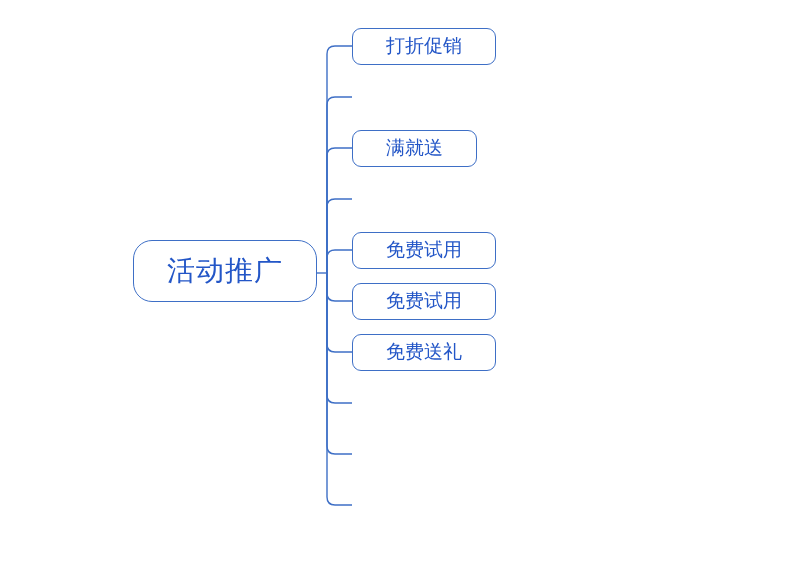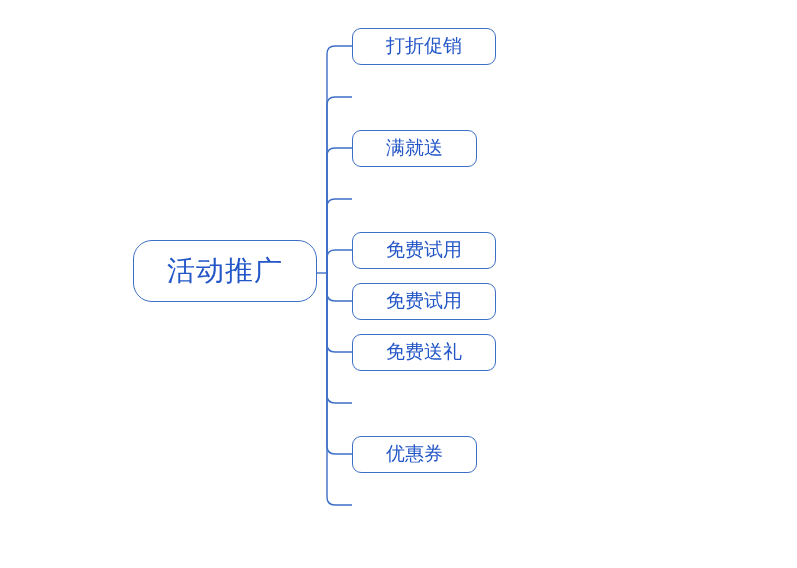--- a/index.html
+++ b/index.html
@@ -87,16 +87,15 @@
   <div class="node child-node" style="--i:2">满就送</div>
 
 
   <div class="node child-node" style="--i:4">免费试用</div>
 
   <div class="node child-node" style="--i:5">免费试用</div>
 
   <div class="node child-node" style="--i:6">免费送礼</div>
 
 
-  <div class="node child-node" style="--i:8">优惠券</div>
 
 
 </div>
 
 </body></html>

